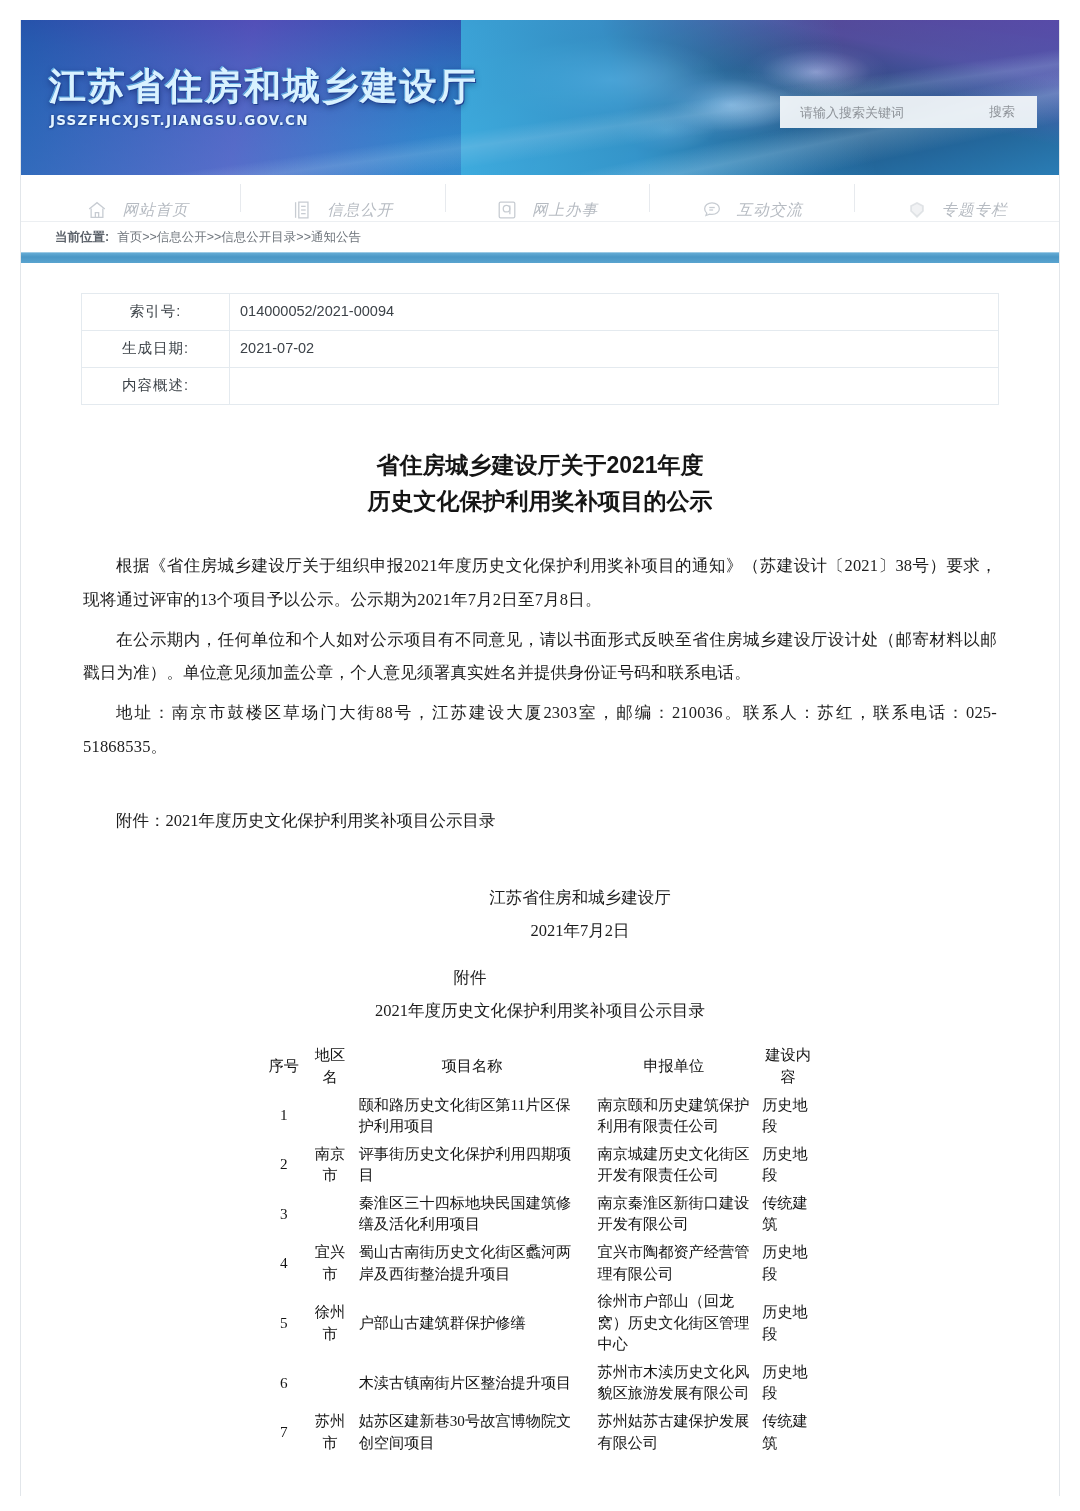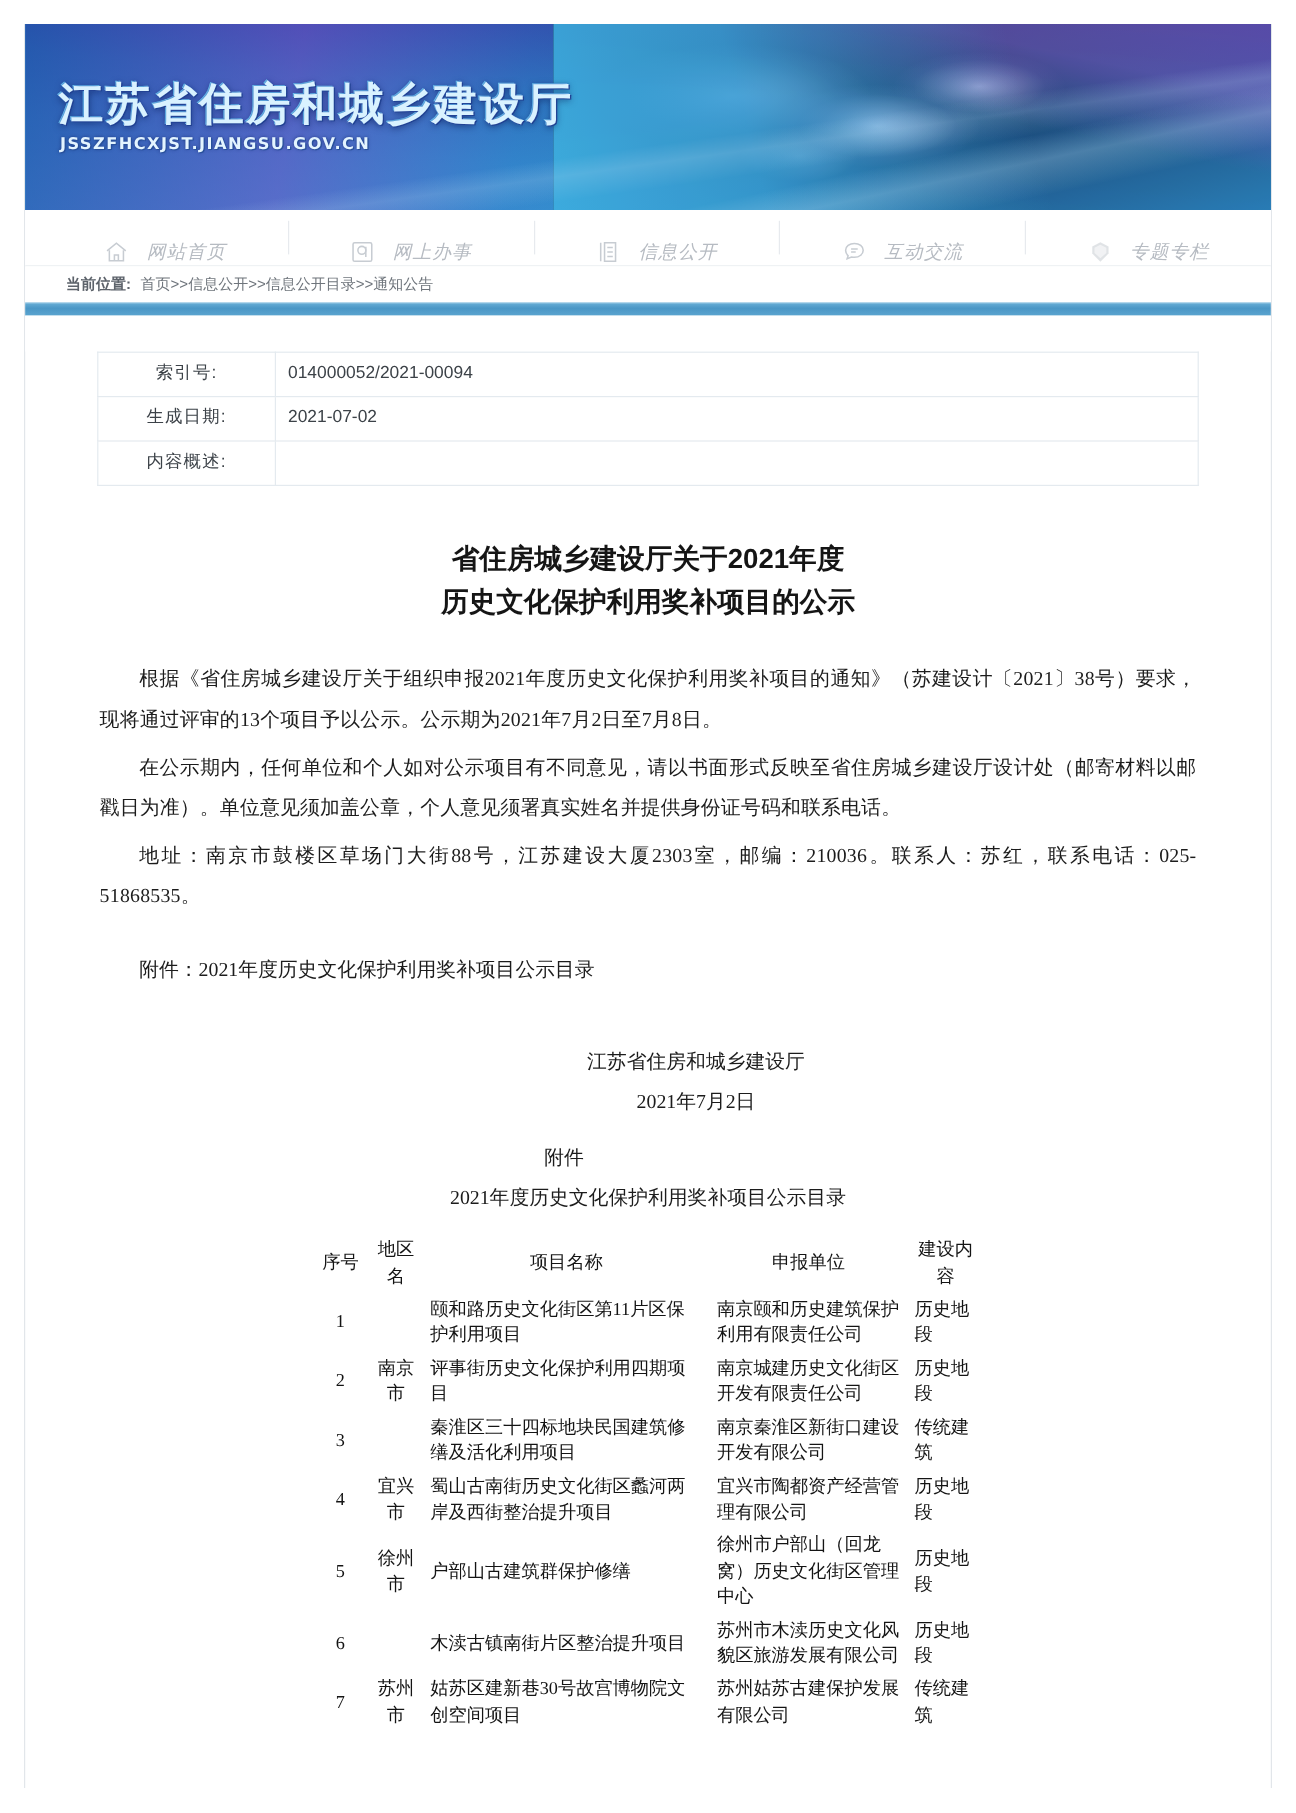--- a/index.html
+++ b/index.html
@@ -188,21 +188,21 @@
   }
   .doc p {
     margin: 0 0 6px 0;
     font-size: 16.5px;
     line-height: 2.04;
     text-align: justify;
     text-indent: 2em;
     letter-spacing: 0.2px;
   }
   .attach-line {
-    margin-top: 28px;
+    margin-top: 41px;
     text-indent: 2em;
     font-size: 16.5px;
     line-height: 2.0;
   }
   .signoff {
     margin-top: 44px;
     text-align: center;
     font-size: 16.5px;
     line-height: 2.0;
   }
@@ -252,57 +252,61 @@
  <div class="frame">
 
   <div class="banner">
     <div class="banner-bg"></div>
     <div class="banner-photo"></div>
     <div class="banner-swoosh"></div>
 
     <div class="banner-title">江苏省住房和城乡建设厅</div>
     <div class="banner-domain">JSSZFHCXJST.JIANGSU.GOV.CN</div>
 
+    <div class="searchbar">
+      <input class="search-input" type="text" placeholder="请输入搜索关键词" style="">
+      <button class="search-btn" type="button">搜索</button>
+    </div>
   </div>
 
   <div class="nav">
 
     <div class="nav-item">
       <span class="nav-ico">
         <svg viewBox="0 0 24 24" width="22" height="22" fill="none" stroke="currentColor" stroke-width="1.4">
           <path d="M3.5 11 12 4l8.5 7"></path>
               <path d="M5.6 10.4V20h12.8v-9.6"></path>
               <path d="M10.2 20v-5.2h3.6V20"></path>
         </svg>
       </span>
       <span class="nav-label">网站首页</span>
-    </div>
-
-    <div class="nav-item">
-      <span class="nav-ico">
-        <svg viewBox="0 0 24 24" width="22" height="22" fill="none" stroke="currentColor" stroke-width="1.4">
-          <rect x="3.5" y="3.5" width="17" height="17" rx="1.5"></rect>
-          <circle cx="11.5" cy="10.5" r="3.6"></circle>
-              <path d="M15.1 7.2v9.4"></path>
-        </svg>
-      </span>
-      <span class="nav-label">网上办事</span>
     </div>
 
     <div class="nav-item">
       <span class="nav-ico">
         <svg viewBox="0 0 24 24" width="22" height="22" fill="none" stroke="currentColor" stroke-width="1.4">
           <path d="M5 3.5v17"></path>
               <path d="M8.5 3.5h10v17h-10z"></path>
           <path d="M11 8h5"></path>
               <path d="M11 12h5"></path>
               <path d="M11 16h5"></path>
         </svg>
       </span>
       <span class="nav-label">信息公开</span>
+    </div>
+
+    <div class="nav-item">
+      <span class="nav-ico">
+        <svg viewBox="0 0 24 24" width="22" height="22" fill="none" stroke="currentColor" stroke-width="1.4">
+          <rect x="3.5" y="3.5" width="17" height="17" rx="1.5"></rect>
+          <circle cx="11.5" cy="10.5" r="3.6"></circle>
+              <path d="M15.1 7.2v9.4"></path>
+        </svg>
+      </span>
+      <span class="nav-label">网上办事</span>
     </div>
 
     <div class="nav-item">
       <span class="nav-ico">
         <svg viewBox="0 0 24 24" width="22" height="22" fill="none" stroke="currentColor" stroke-width="1.4">
           <path d="M12 4.2c4.6 0 8 2.8 8 6.3 0 3.5-3.4 6.3-8 6.3-.9 0-1.8-.1-2.6-.3L5.4 18l.9-2.6C4.9 14.2 4 12.6 4 10.5c0-3.5 3.4-6.3 8-6.3z"></path>
           <path d="M9 9.3h6"></path>
               <path d="M9 12h4.2"></path>
         </svg>
       </span>

